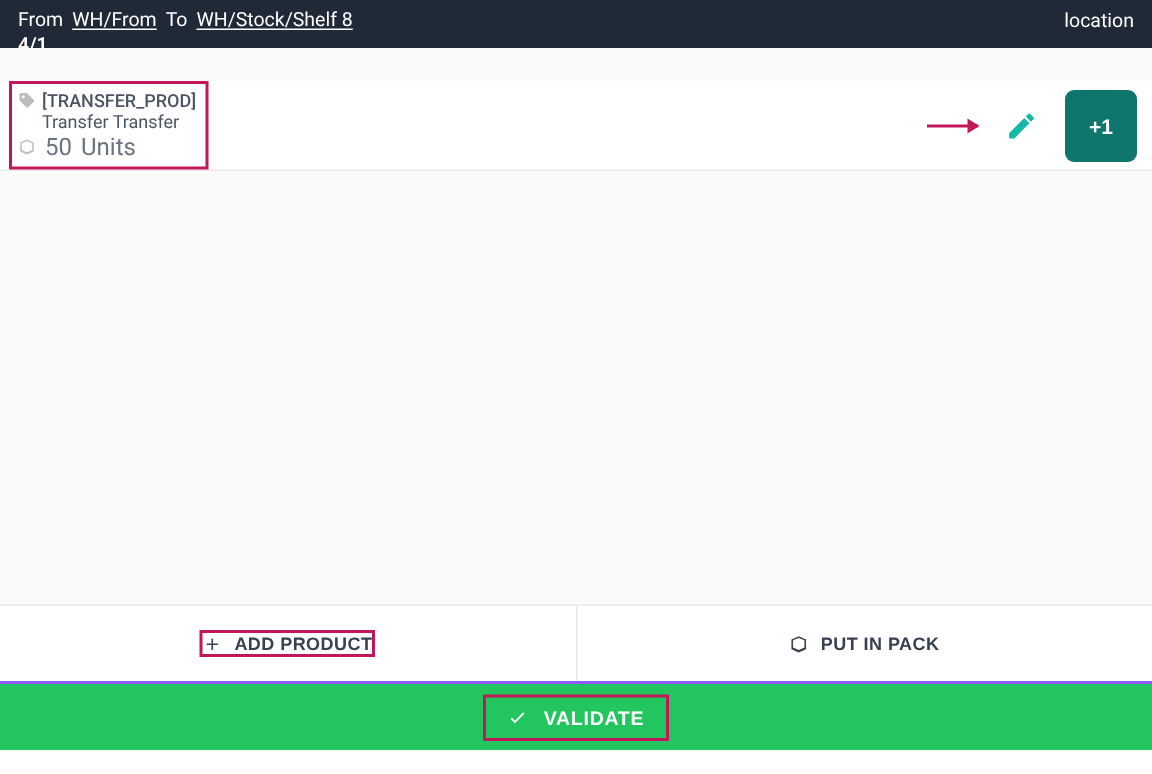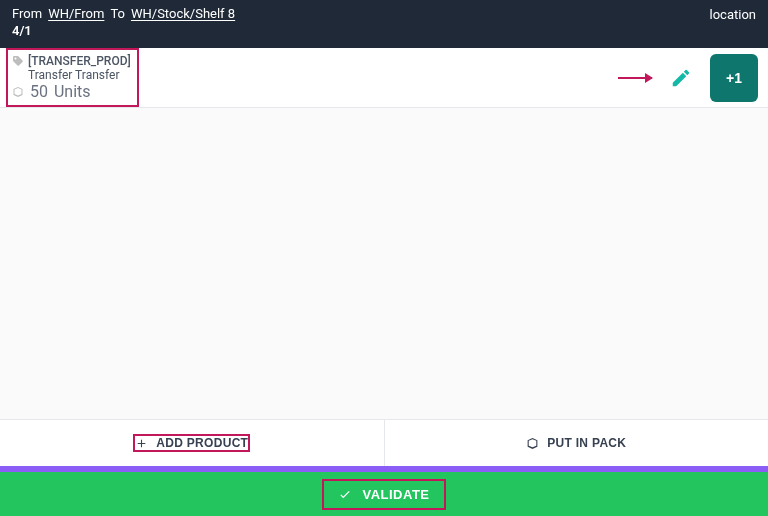--- a/index.html
+++ b/index.html
@@ -1,20 +1,20 @@
 <!DOCTYPE html>
 <html><head>
 <meta charset="utf-8">
 <style>
   * { box-sizing: border-box; margin: 0; padding: 0; }
   html, body { width: 768px; height: 516px; font-family: -apple-system, BlinkMacSystemFont, "Segoe UI", Roboto, sans-serif; font-size: 13px; color: #374151; overflow: hidden; }
   .header {
     background: #1f2937;
     color: #fff;
-    height: 48px;
+    height: 32px;
     padding: 6px 12px;
     display: flex;
     justify-content: space-between;
     align-items: flex-start;
   }
   .header-left { display: flex; flex-direction: column; gap: 2px; font-size: 13px; }
   .header-route { display: flex; gap: 6px; align-items: baseline; }
   .header-route .loc { text-decoration: underline; text-underline-offset: 2px; }
   .header-right { text-align: right; font-size: 13px; line-height: 1.35; max-width: 260px; }
   .progress { font-weight: 600; }
@@ -29,20 +29,21 @@
     position: absolute; inset: 0; overflow-y: scroll;
   }
   .product-row {
     background: #fff;
     height: 60px;
     display: flex;
     align-items: center;
     justify-content: space-between;
     padding: 6px 10px 6px 6px;
     border-bottom: 1px solid #e5e7eb;
+    margin-top: 22px;
   }
   .product-card {
     border: 2px solid #c2185b;
     padding: 4px 6px 4px 4px;
     min-width: 118px;
   }
   .pc-line1 { display:flex; align-items:center; gap:4px; font-size:12px; }
   .pc-line1 .code { font-weight: 500; color:#4b5563; }
   .pc-line2 { font-size: 12px; color:#4b5563; padding-left: 16px; }
   .pc-line3 { display:flex; align-items:center; gap:6px; font-size:16px; color:#6b7280; }
@@ -56,21 +57,21 @@
     border-left:8px solid #c2185b; border-top:5px solid transparent; border-bottom:5px solid transparent;
   }
   .pencil { width:22px; height:22px; color:#14b8a6; }
   .plus1-btn {
     background:#0f766e; color:#fff; width:48px; height:48px; border-radius:6px;
     display:flex; align-items:center; justify-content:center; font-weight:600; font-size:14px;
     border:none; cursor:pointer;
   }
 
   .actions {
-    height: 52px; background:#fff; display:flex; border-bottom:6px solid #8b5cf6;
+    height: 52px; background:#fff; display:flex; border-bottom:2px solid #8b5cf6;
   }
   .action-half { flex:1; display:flex; align-items:center; justify-content:center; position:relative; }
   .action-half + .action-half { border-left:1px solid #e5e7eb; }
   .action-btn {
     display:flex; align-items:center; gap:8px; font-size:12px; font-weight:600; letter-spacing:.3px;
     color:#374151; background:transparent; border:none; cursor:pointer; padding:10px 16px;
   }
   .hl-box { border:2px solid #c2185b; padding:0; }
   .plus-ic, .pack-ic { width:13px; height:13px; }
 

